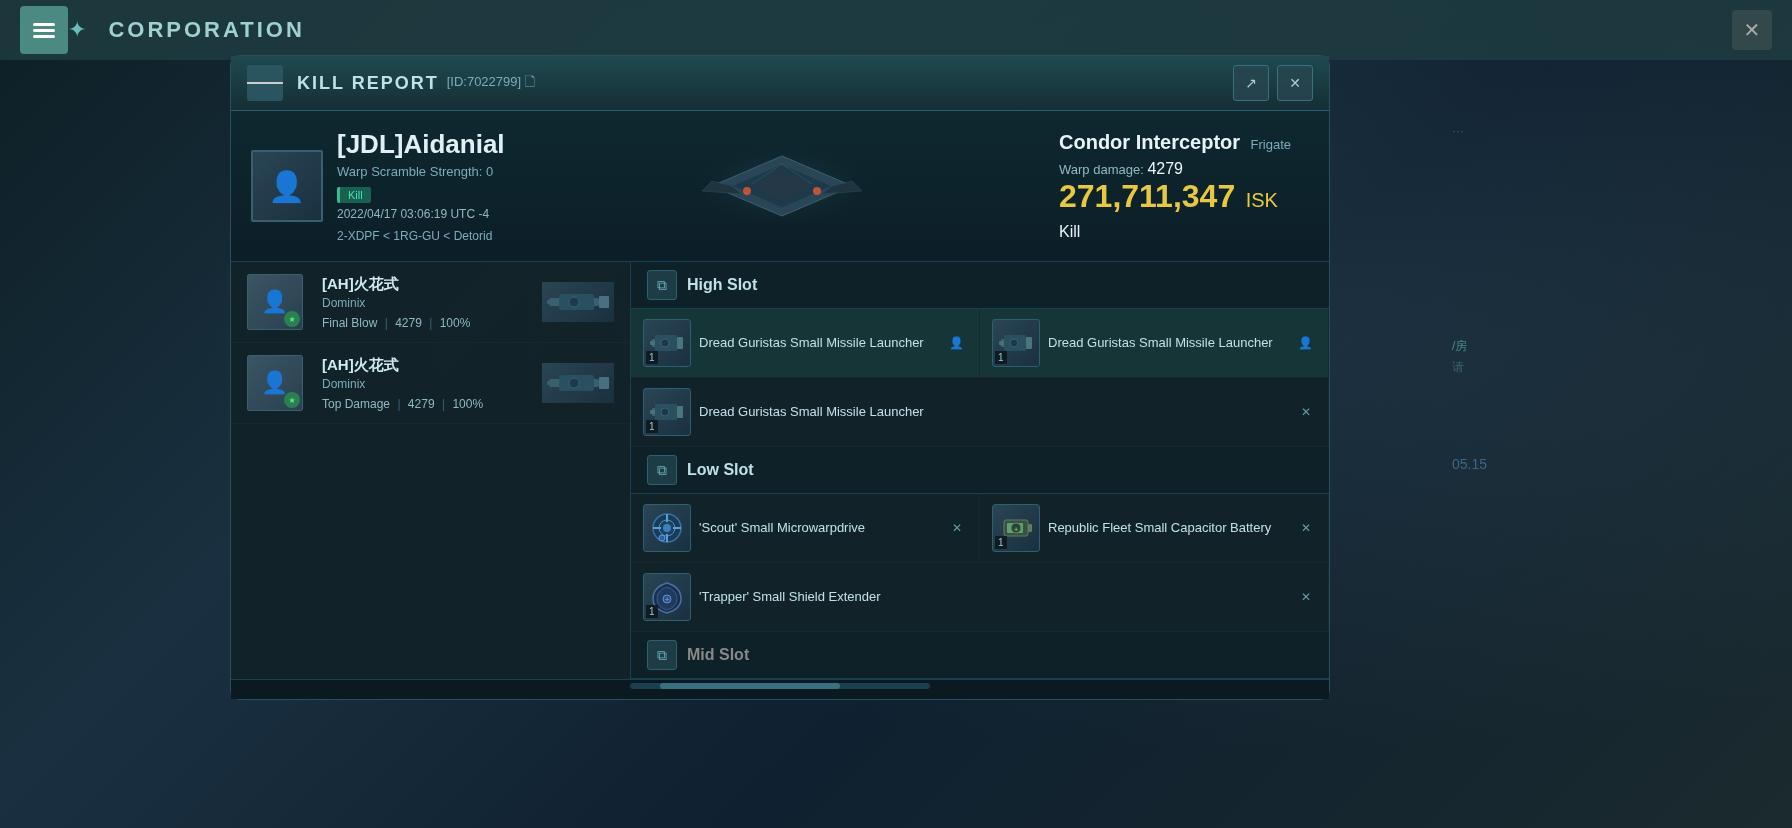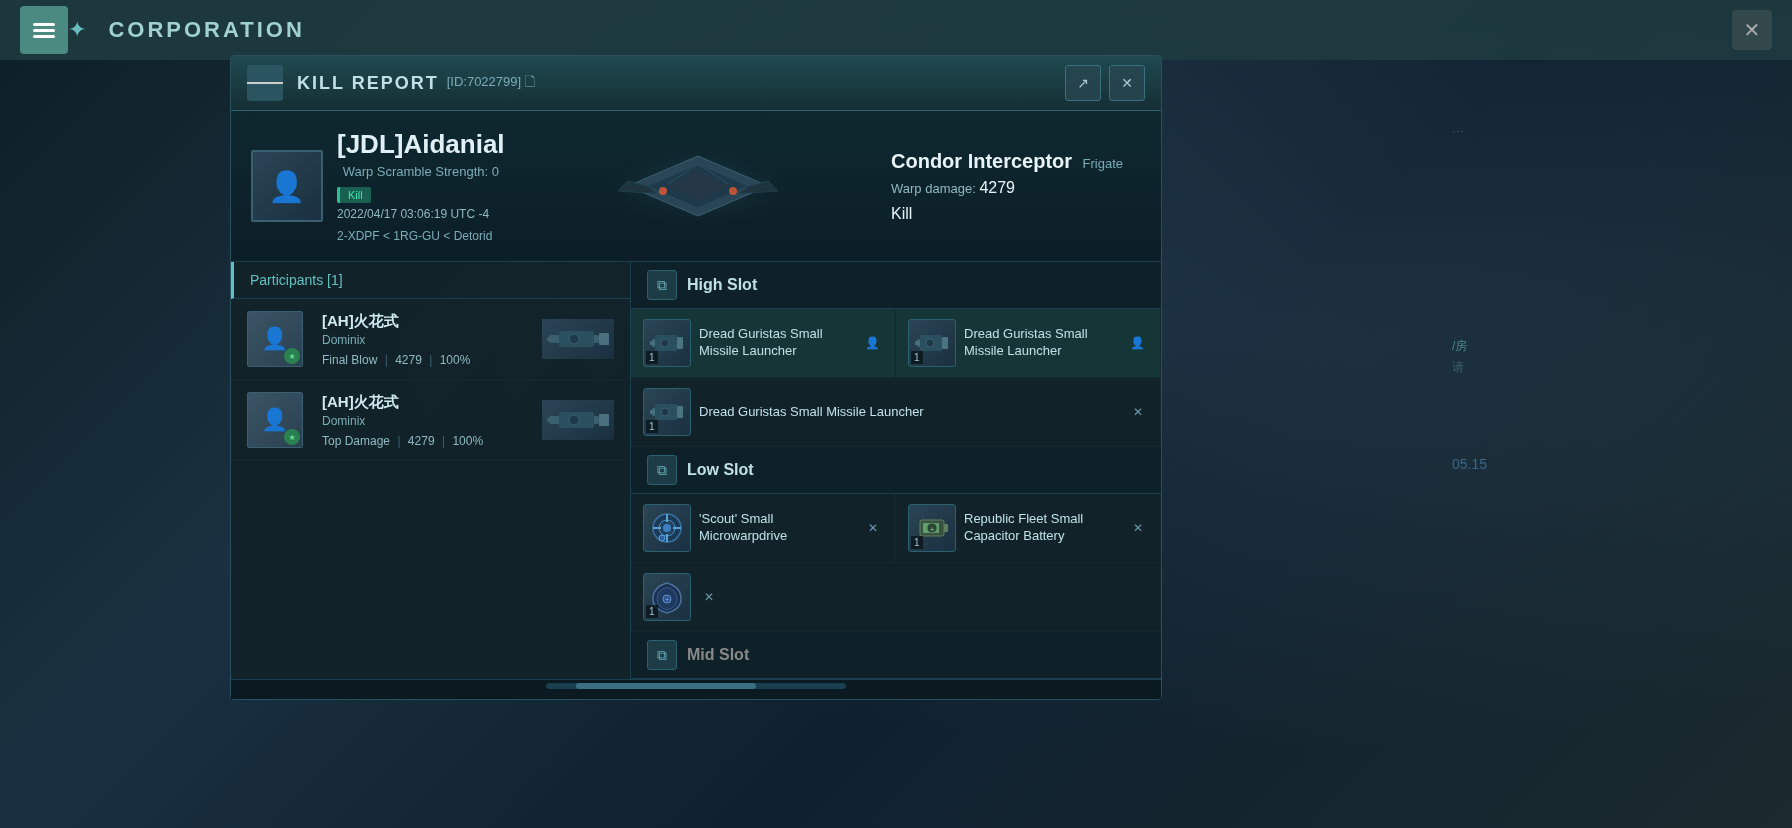--- a/index.html
+++ b/index.html
@@ -69,24 +69,24 @@
       background: rgba(60,80,80,0.7);
       border-radius: 4px;
       display: flex; align-items: center; justify-content: center;
       color: #aaa; font-size: 20px; cursor: pointer;
     }
 
     
     .main-panel {
       position: absolute;
       top: 55px; left: 230px;
-      width: 932px;
+      width: 1100px;
       background: rgba(18,35,40,0.97);
       border: 1px solid #2a5060;
-      border-radius: 4px;
+      border-radius: 10px;
     }
 
     
     .panel-header {
       height: 55px;
       background: linear-gradient(180deg, #1e4a50 0%, #152e35 100%);
       border-bottom: 1px solid #2a6070;
       display: flex;
       align-items: center;
       padding: 0 16px;
@@ -154,21 +154,20 @@
     }
     .victim-name {
       color: #e0f0f4;
       font-size: 26px;
       font-weight: bold;
     }
     .victim-detail {
       color: #7aacb8;
       font-size: 13px;
       margin-top: 4px;
-      text-align: center;
     }
     .kill-badge {
       display: inline-block;
       background: #1a6050;
       color: #40e0b0;
       font-size: 11px;
       padding: 2px 8px;
       border-radius: 2px;
       margin-top: 8px;
       border-left: 3px solid #30c090;
@@ -505,28 +504,31 @@
 
     <div class="ship-info">
       <div>
         <span class="ship-class">Condor Interceptor</span>
         <span class="ship-type">Frigate</span>
       </div>
       <div class="total-damage-label">
         <span>Warp damage:</span>
         <span class="total-damage-value">4279</span>
       </div>
+      <div>
+        <span class="isk-value">271,711,347</span>
+        <span class="isk-label">ISK</span>
+      </div>
       <div class="kill-type">Kill</div>
     </div>
   </div>
 
   <div class="panel-body">
 
     <div class="participants-section">
-      <div class="section-title">Participants [1]</div>
 
       <div class="participant-card">
         <div class="participant-avatar">
           <div class="av-img">👤</div>
           <div class="star-badge">★</div>
         </div>
         <div class="participant-details">
           <div class="participant-name">[AH]火花式</div>
           <div class="participant-ship">Dominix</div>
           <div class="participant-stats">
@@ -678,20 +680,21 @@
           <div class="slot-item-icon">
             <svg width="40" height="40" viewBox="0 0 40 40">
 
               <path d="M20,6 Q34,10 34,22 Q34,32 20,36 Q6,32 6,22 Q6,10 20,6 Z" fill="#1a3050" stroke="#4a70a0" stroke-width="1.5"></path>
               <path d="M20,10 Q30,13 30,22 Q30,30 20,33 Q10,30 10,22 Q10,13 20,10 Z" fill="#1e3a60" stroke="#5a80b0" stroke-width="0.5"></path>
               <circle cx="20" cy="22" r="4" fill="#2a5090" stroke="#6a90c0" stroke-width="1"></circle>
               <text x="20" y="25" text-anchor="middle" fill="#80b0e0" font-size="8">+</text>
             </svg>
             <span class="item-qty">1</span>
           </div>
+          <div class="slot-item-name">'Trapper' Small Shield Extender</div>
           <div class="slot-item-action">✕</div>
         </div>
       </div>
 
       <div class="slot-category">
         <div class="slot-icon">⧉</div>
         <span class="slot-label" style="color:#888;">Mid Slot</span>
       </div>
 
     </div>

